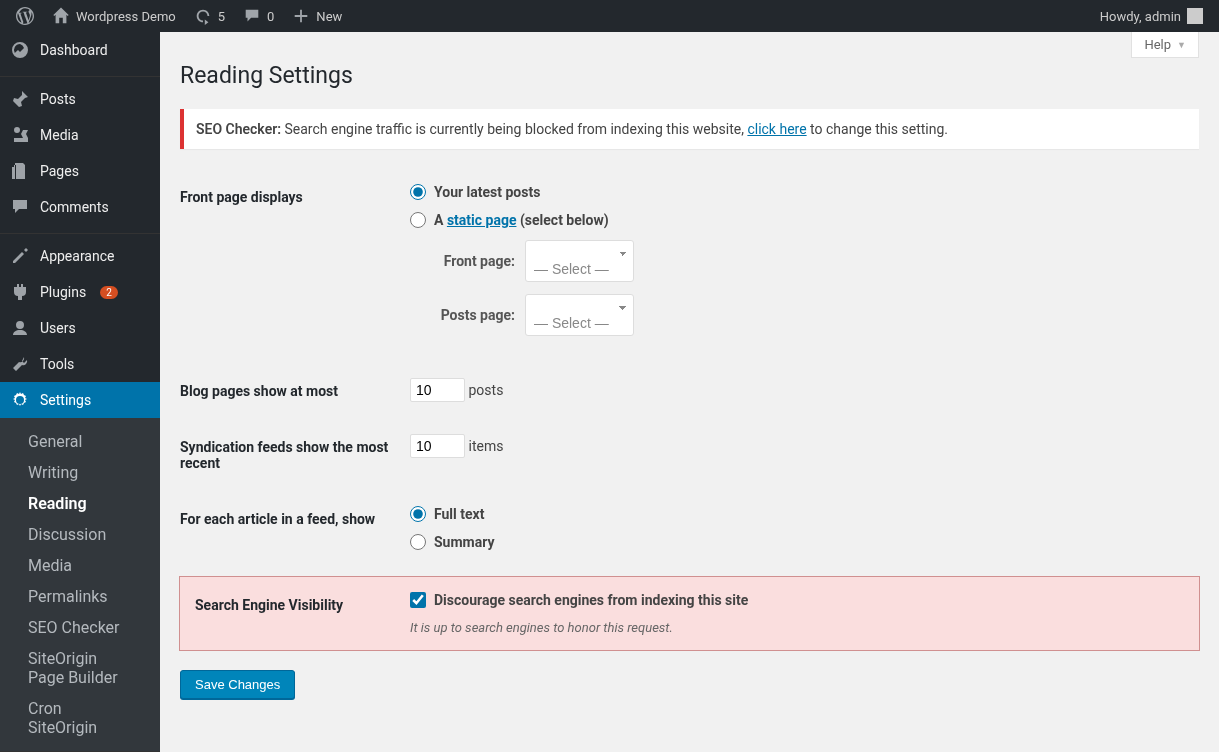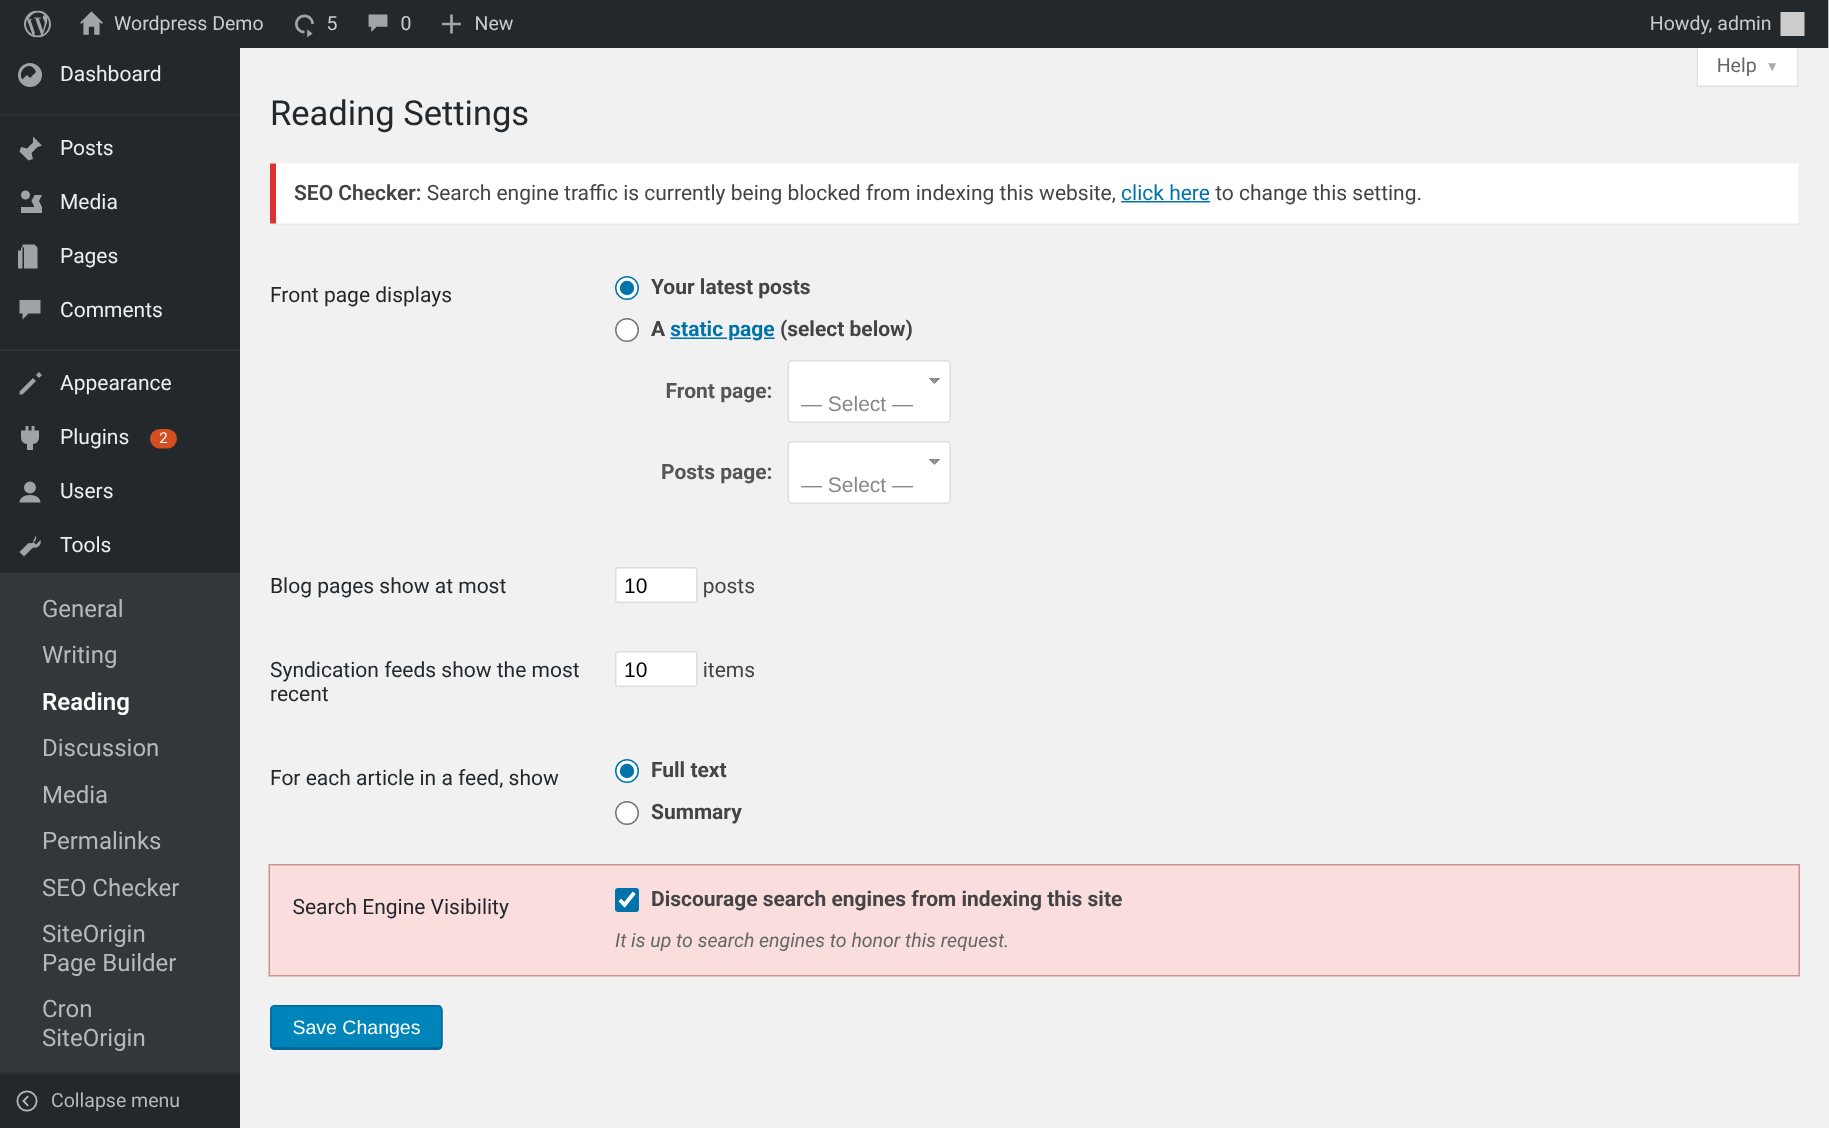--- a/index.html
+++ b/index.html
@@ -31,21 +31,21 @@
 
 .content { flex: 1; padding: 10px 20px 40px 20px; position: relative; }
 .help-tab { position: absolute; top: 0; right: 20px; background: #fff; border: 1px solid #e1e1e1; border-top: none; padding: 5px 12px; font-size: 13px; color: #666; cursor: pointer; display: flex; align-items: center; gap: 6px; }
 .help-tab .tri { font-size: 9px; color: #aaa; }
 h1.page-title { font-size: 23px; font-weight: 400; color: #23282d; padding: 20px 0 15px; }
 
 .notice { background: #fff; border-left: 4px solid #dc3232; box-shadow: 0 1px 1px rgba(0,0,0,.04); padding: 12px; margin: 5px 0 20px; font-size: 14px; }
 .notice strong { font-weight: 600; }
 
 .form-table { width: 100%; border-collapse: collapse; }
-.form-table th { text-align: left; vertical-align: top; width: 220px; padding: 20px 10px 20px 0; font-weight: 400; font-size: 14px; color: #23282d; }
+.form-table th { text-align: left; vertical-align: top; width: 220px; padding: 20px 10px 20px 0; font-weight: 700; font-size: 14px; color: #23282d; }
 .form-table td { padding: 15px 10px; vertical-align: top; font-size: 14px; }
 .form-table label { font-size: 14px; font-weight: bold; }
 .radio-row { display: flex; align-items: center; gap: 8px; margin-bottom: 12px; }
 .sub-select { margin-left: 20px; margin-top: 10px; }
 .sub-select-row { display: flex; align-items: center; gap: 10px; margin-bottom: 12px; }
 .sub-select-row label { width: 85px; text-align: right; color: #555; }
 select { background: #fff; border: 1px solid #ddd; border-radius: 3px; padding: 20px 24px 4px 8px; font-size: 14px; color: #888; appearance: none; background-image: linear-gradient(45deg, transparent 50%, #888 50%), linear-gradient(135deg, #888 50%, transparent 50%); background-position: right 10px top 11px, right 6px top 11px; background-size: 4px 4px; background-repeat: no-repeat; }
 input[type="number"], input.small { width: 55px; padding: 3px 5px; border: 1px solid #ddd; border-radius: 2px; font-size: 14px; }
 input[type="radio"], input[type="checkbox"] { width: 16px; height: 16px; accent-color: #0073aa; }
 
@@ -150,20 +150,26 @@
       <svg class="menu-icon" viewBox="0 0 20 20">
           <path d="M10 3a4 4 0 110 8 4 4 0 010-8zm-7 14c0-3 3-5 7-5s7 2 7 5z"></path>
         </svg>
       <span>Users</span>
     </div>
     <div class="menu-item">
       <svg class="menu-icon" viewBox="0 0 20 20">
           <path d="M14 3a4 4 0 01-5 5L3 14l3 3 6-6a4 4 0 005-5l-3 3-2-2z"></path>
         </svg>
       <span>Tools</span>
+    </div>
+    <div class="menu-item current">
+      <svg class="menu-icon" viewBox="0 0 20 20">
+          <path d="M10 2l1 2 2-1 1 2 2 1-1 2 2 1-2 1 1 2-2 1-1 2-2-1-1 2-1-2-2 1-1-2-2-1 1-2-2-1 2-1-1-2 2-1 1-2 2 1zm0 4a4 4 0 100 8 4 4 0 000-8z"></path>
+        </svg>
+      <span>Settings</span>
     </div>
     <div class="submenu">
       <div class="submenu-item">General</div>
       <div class="submenu-item">Writing</div>
       <div class="submenu-item current">Reading</div>
       <div class="submenu-item">Discussion</div>
       <div class="submenu-item">Media</div>
       <div class="submenu-item">Permalinks</div>
       <div class="submenu-item">SEO Checker</div>
       <div class="submenu-item">SiteOrigin Page Builder</div>

